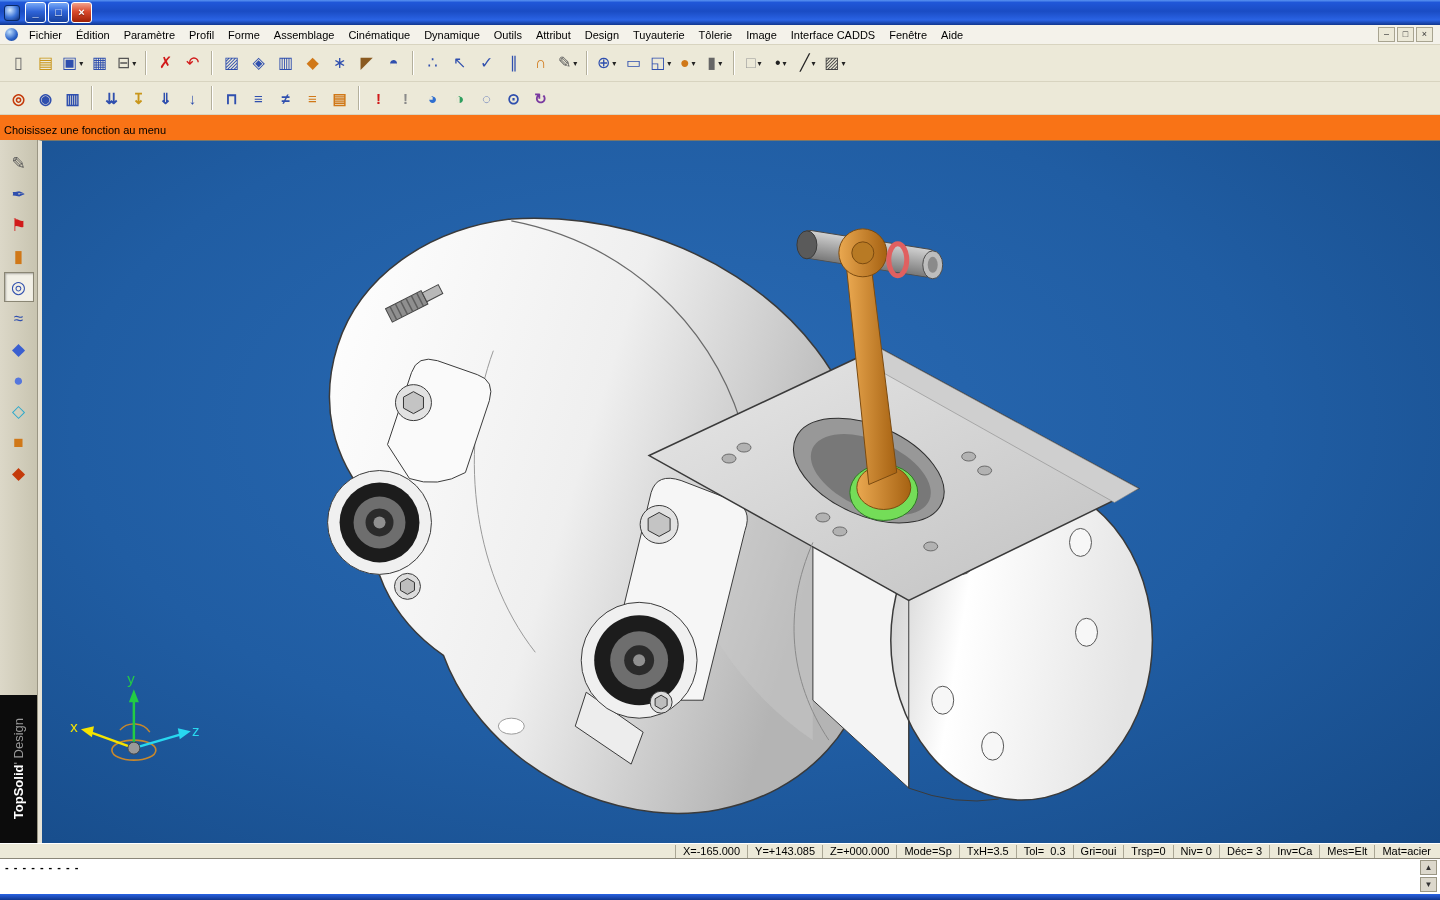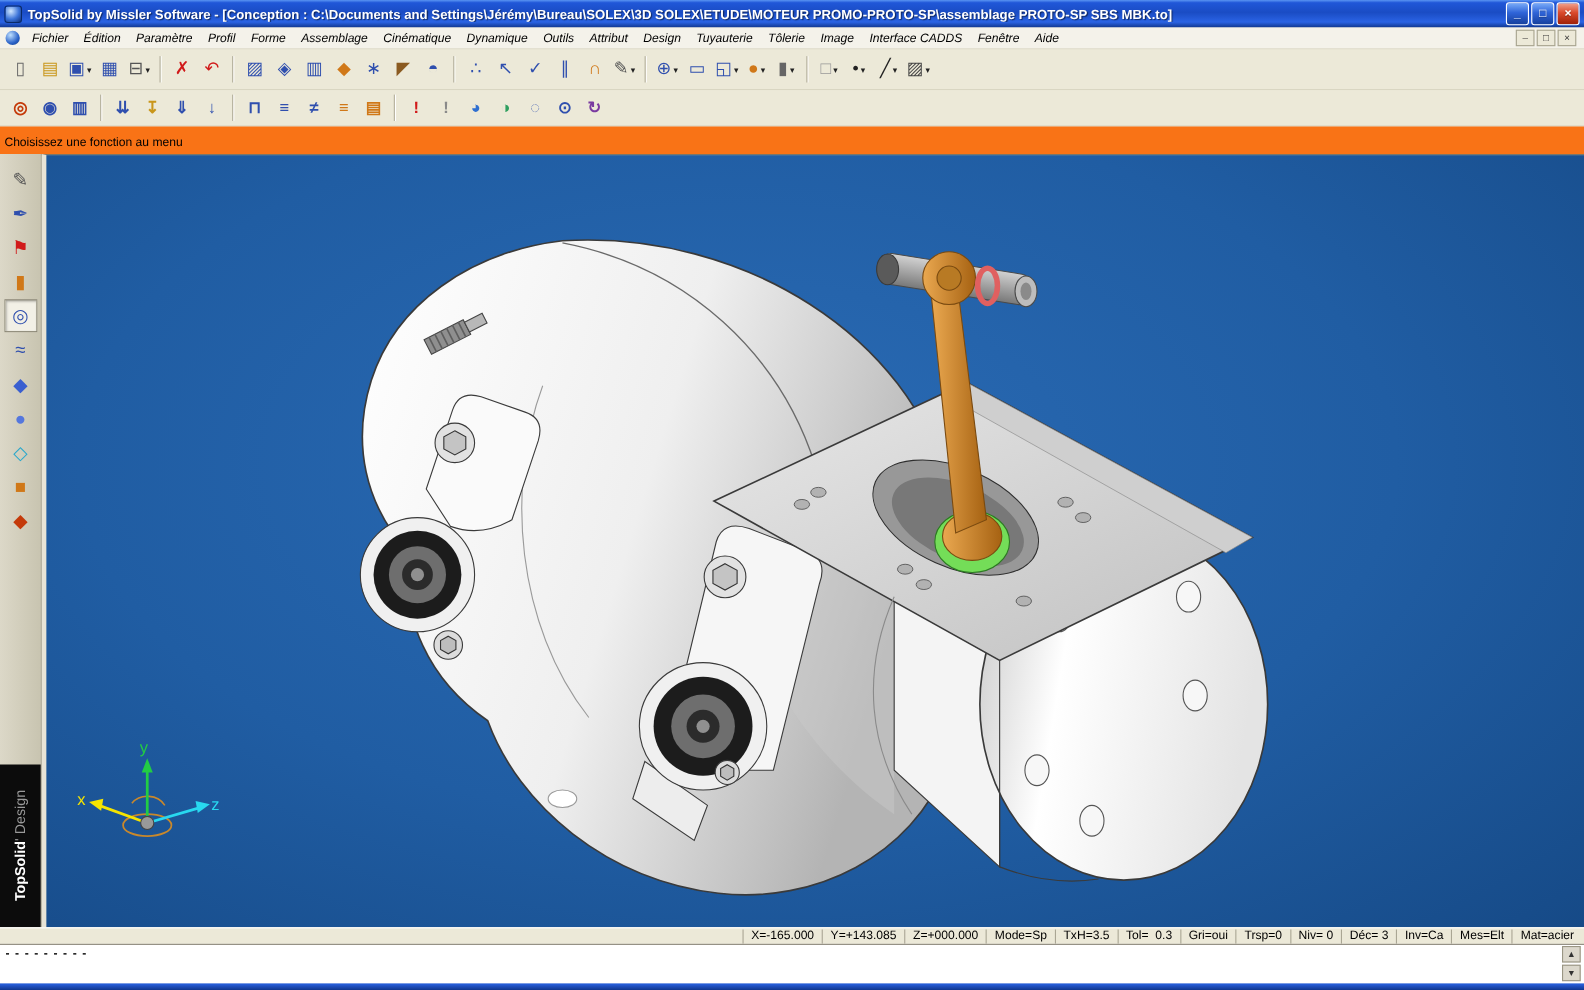--- a/index.html
+++ b/index.html
@@ -31,21 +31,21 @@
     color:#fff; font-size:11px; font-weight:bold; line-height:1;
     background:linear-gradient(180deg,#78aaf8,#2f64d8 45%,#16409e);
     text-shadow:0 1px 1px rgba(0,0,0,.4);
   }
   .win-btn.close { background:linear-gradient(180deg,#f2a28c,#da4a2c 45%,#9e2006); }
 
   
   .menubar {
     position:absolute; top:25px; left:0; right:0; height:20px;
     background:#f4f2ea; border-bottom:1px solid #d8d4c0;
-    display:flex; align-items:center; padding:0 3px;font-style:italic;
+    display:flex; align-items:center; padding:0 3px;
   }
   .doc-icon {
     width:13px; height:13px; border-radius:50%;
     background:radial-gradient(circle at 35% 30%, #bfe0ff, #2a62c8 60%, #123a80);
     margin:0 4px 0 2px; flex:0 0 auto;
   }
   .menu-item { font-size:11px; color:#000; padding:2px 7px; white-space:nowrap; }
   .menu-controls { margin-left:auto; display:flex; gap:2px; padding-right:4px; }
   .mdi-btn {
     width:17px; height:15px; border:1px solid #a8a490; background:#ece9d8;
@@ -123,21 +123,20 @@
   .bottomstrip {
     position:absolute; top:894px; left:0; right:0; height:6px;
     background:linear-gradient(180deg,#2a63e4,#10368e);
   }
 </style>
 </head>
 <body>
 
 <div class="titlebar">
   <div class="app-icon"></div>
-  <div class="title-text">TopSolid by Missler Software - [Conception : C:\Documents and Settings\Jérémy\Bureau\SOLEX\3D SOLEX\ETUDE\MOTEUR PROMO-PROTO-SP\assemblage PROTO-SP SBS MBK.to]</div>
   <div class="win-btns">
     <div class="win-btn">_</div>
     <div class="win-btn">□</div>
     <div class="win-btn close">×</div>
   </div>
 </div>
 
 <div class="menubar">
   <div class="doc-icon"></div>
   <div style="display:flex;">

